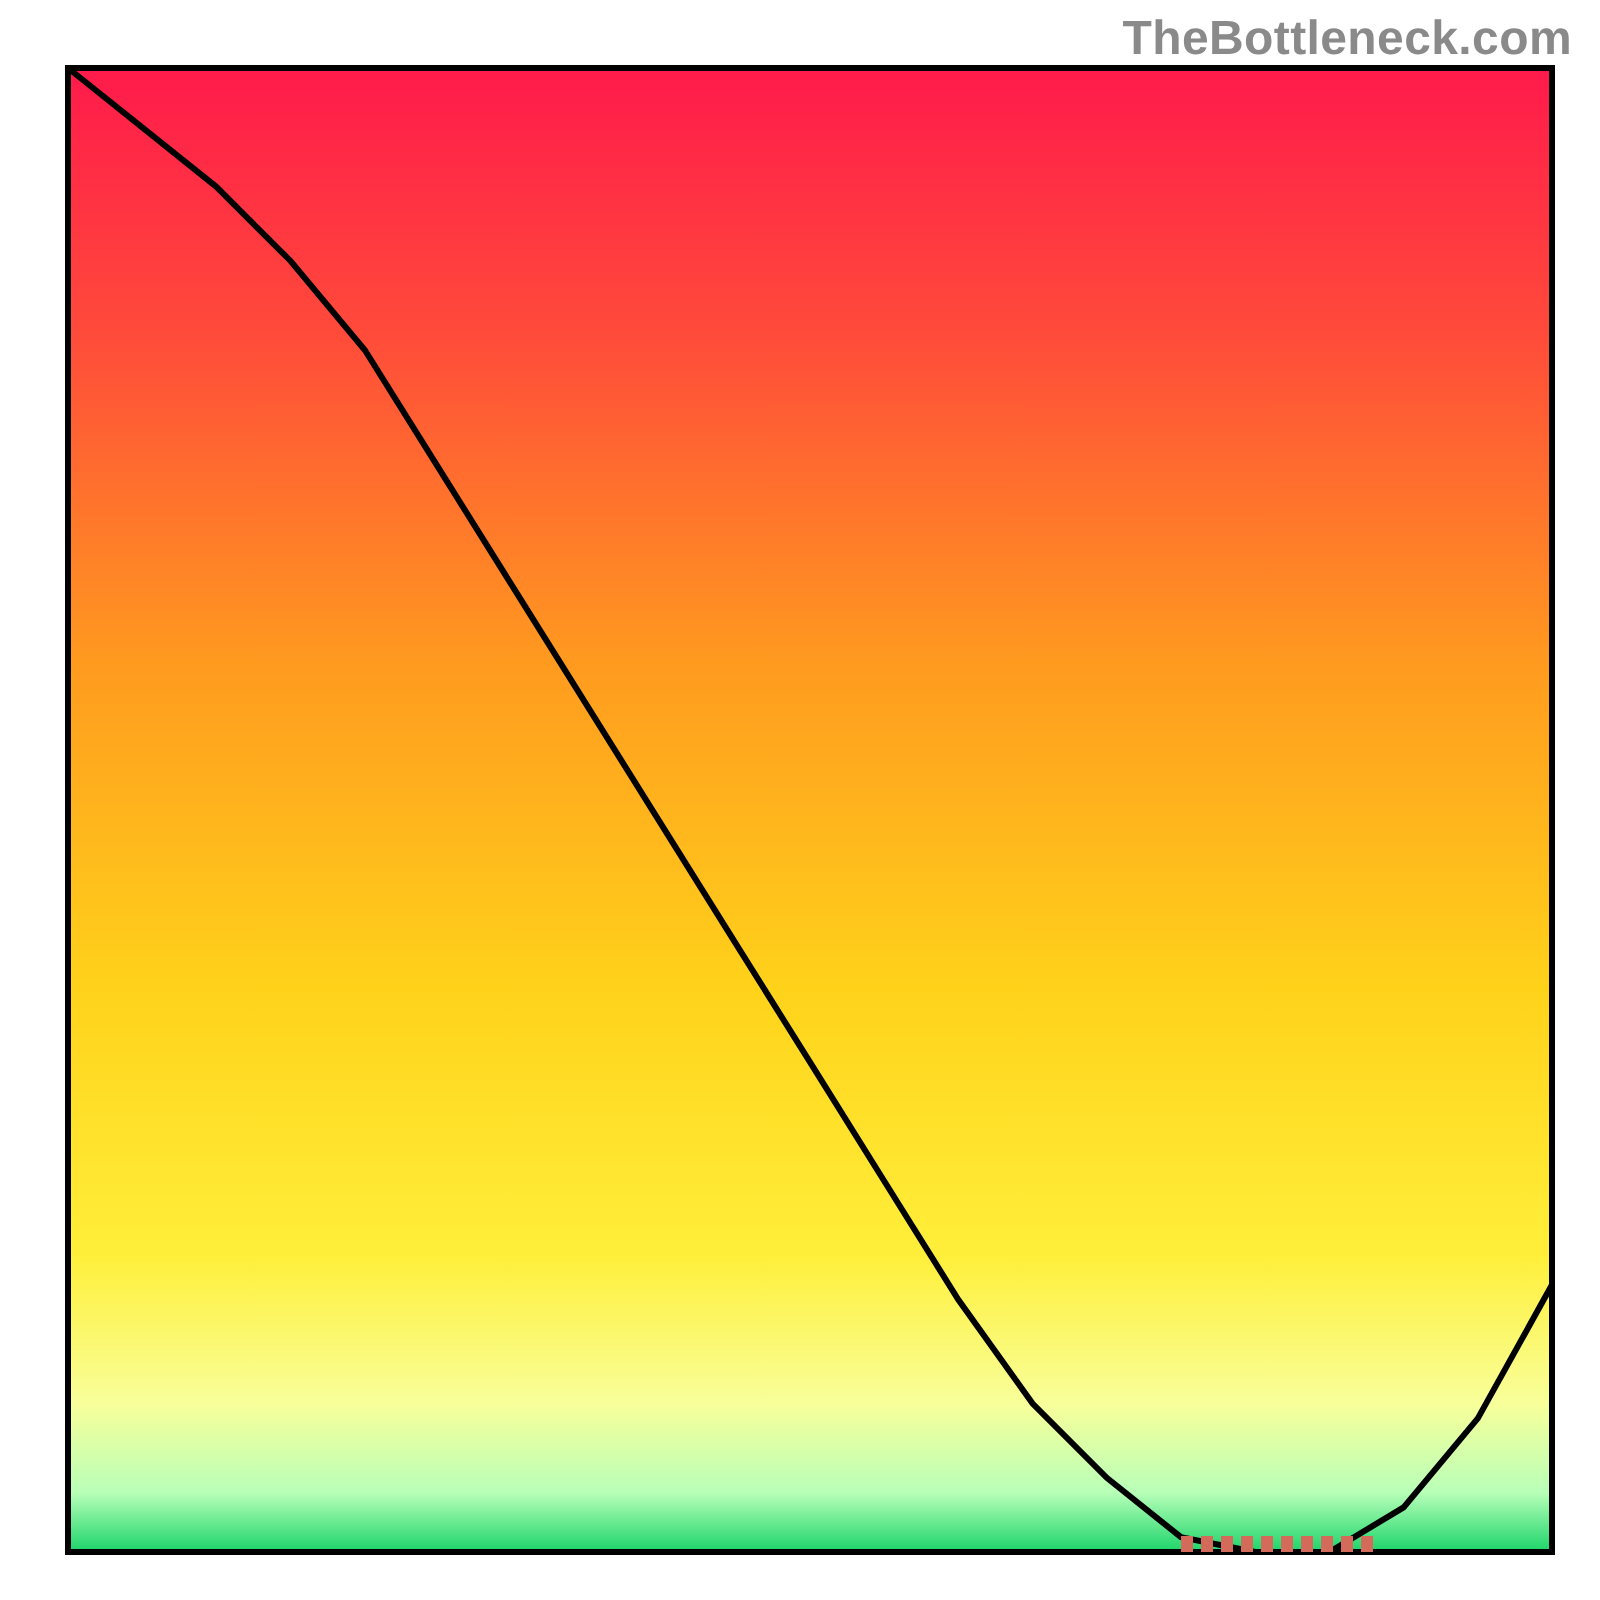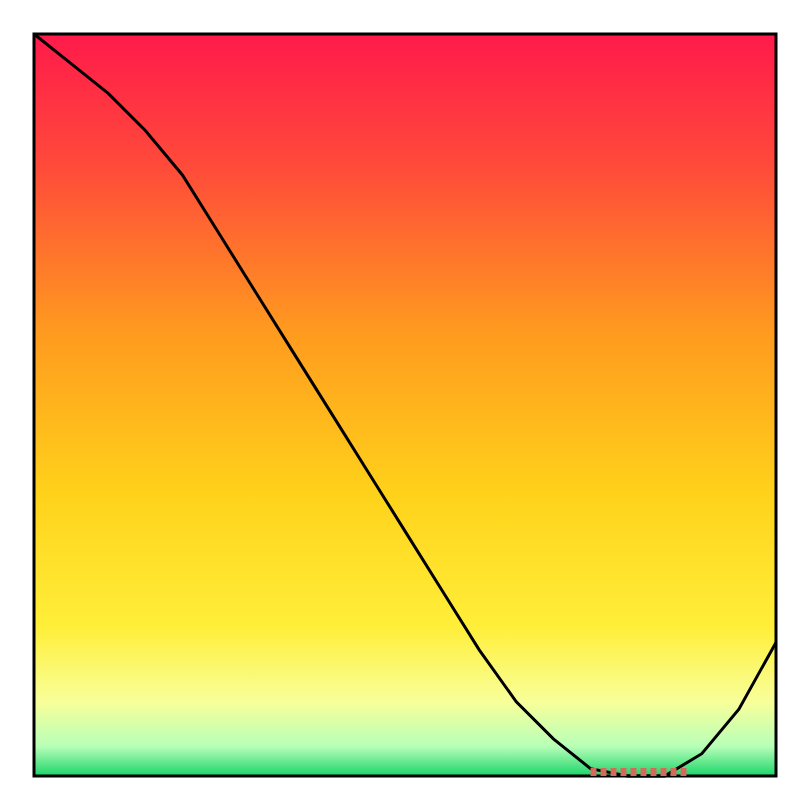--- a/index.html
+++ b/index.html
@@ -28,20 +28,21 @@
   }
   svg.chart {
     position: absolute;
     top: 0;
     left: 0;
   }
 </style>
 </head>
 <body>
 <div class="wrap">
+  <div class="watermark">TheBottleneck.com</div>
   <svg class="chart" width="800" height="800" viewBox="0 0 800 800">
     <defs>
       <linearGradient id="bg-grad" x1="0" y1="0" x2="0" y2="1">
         <stop id="g0" offset="0%" stop-color="#ff1a4b"></stop>
         <stop id="g1" offset="18%" stop-color="#ff4b3a"></stop>
         <stop id="g2" offset="40%" stop-color="#ff9a1f"></stop>
         <stop id="g3" offset="62%" stop-color="#ffd21a"></stop>
         <stop id="g4" offset="80%" stop-color="#ffef3a"></stop>
         <stop id="g5" offset="90%" stop-color="#f8ff9a"></stop>
         <stop id="g6" offset="96%" stop-color="#b8ffb8"></stop>

